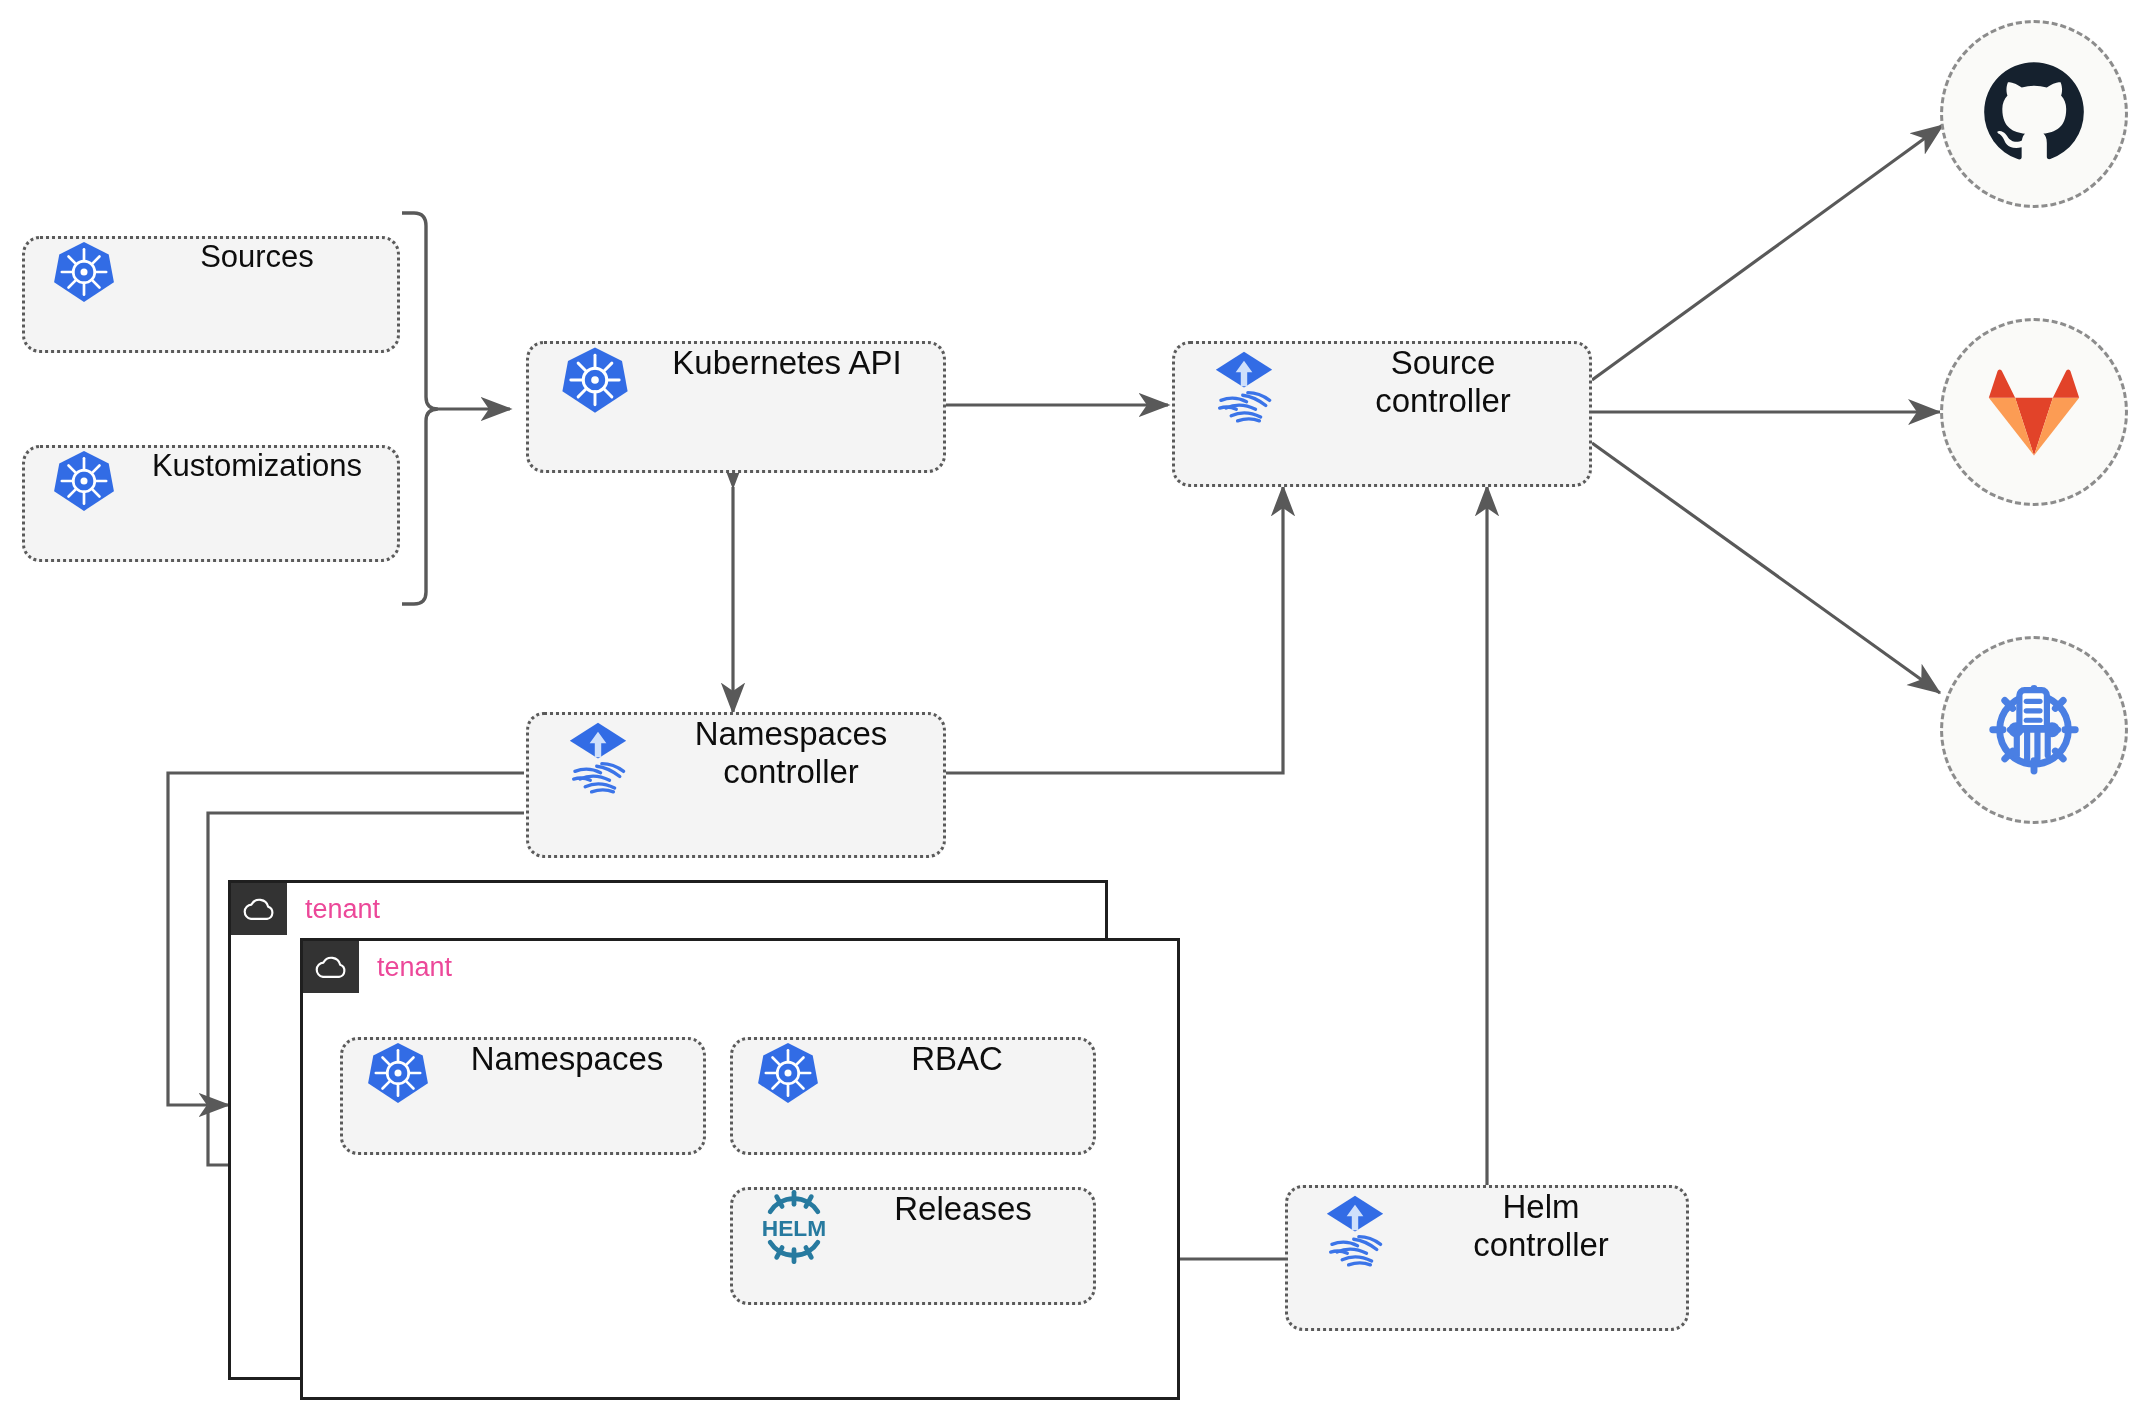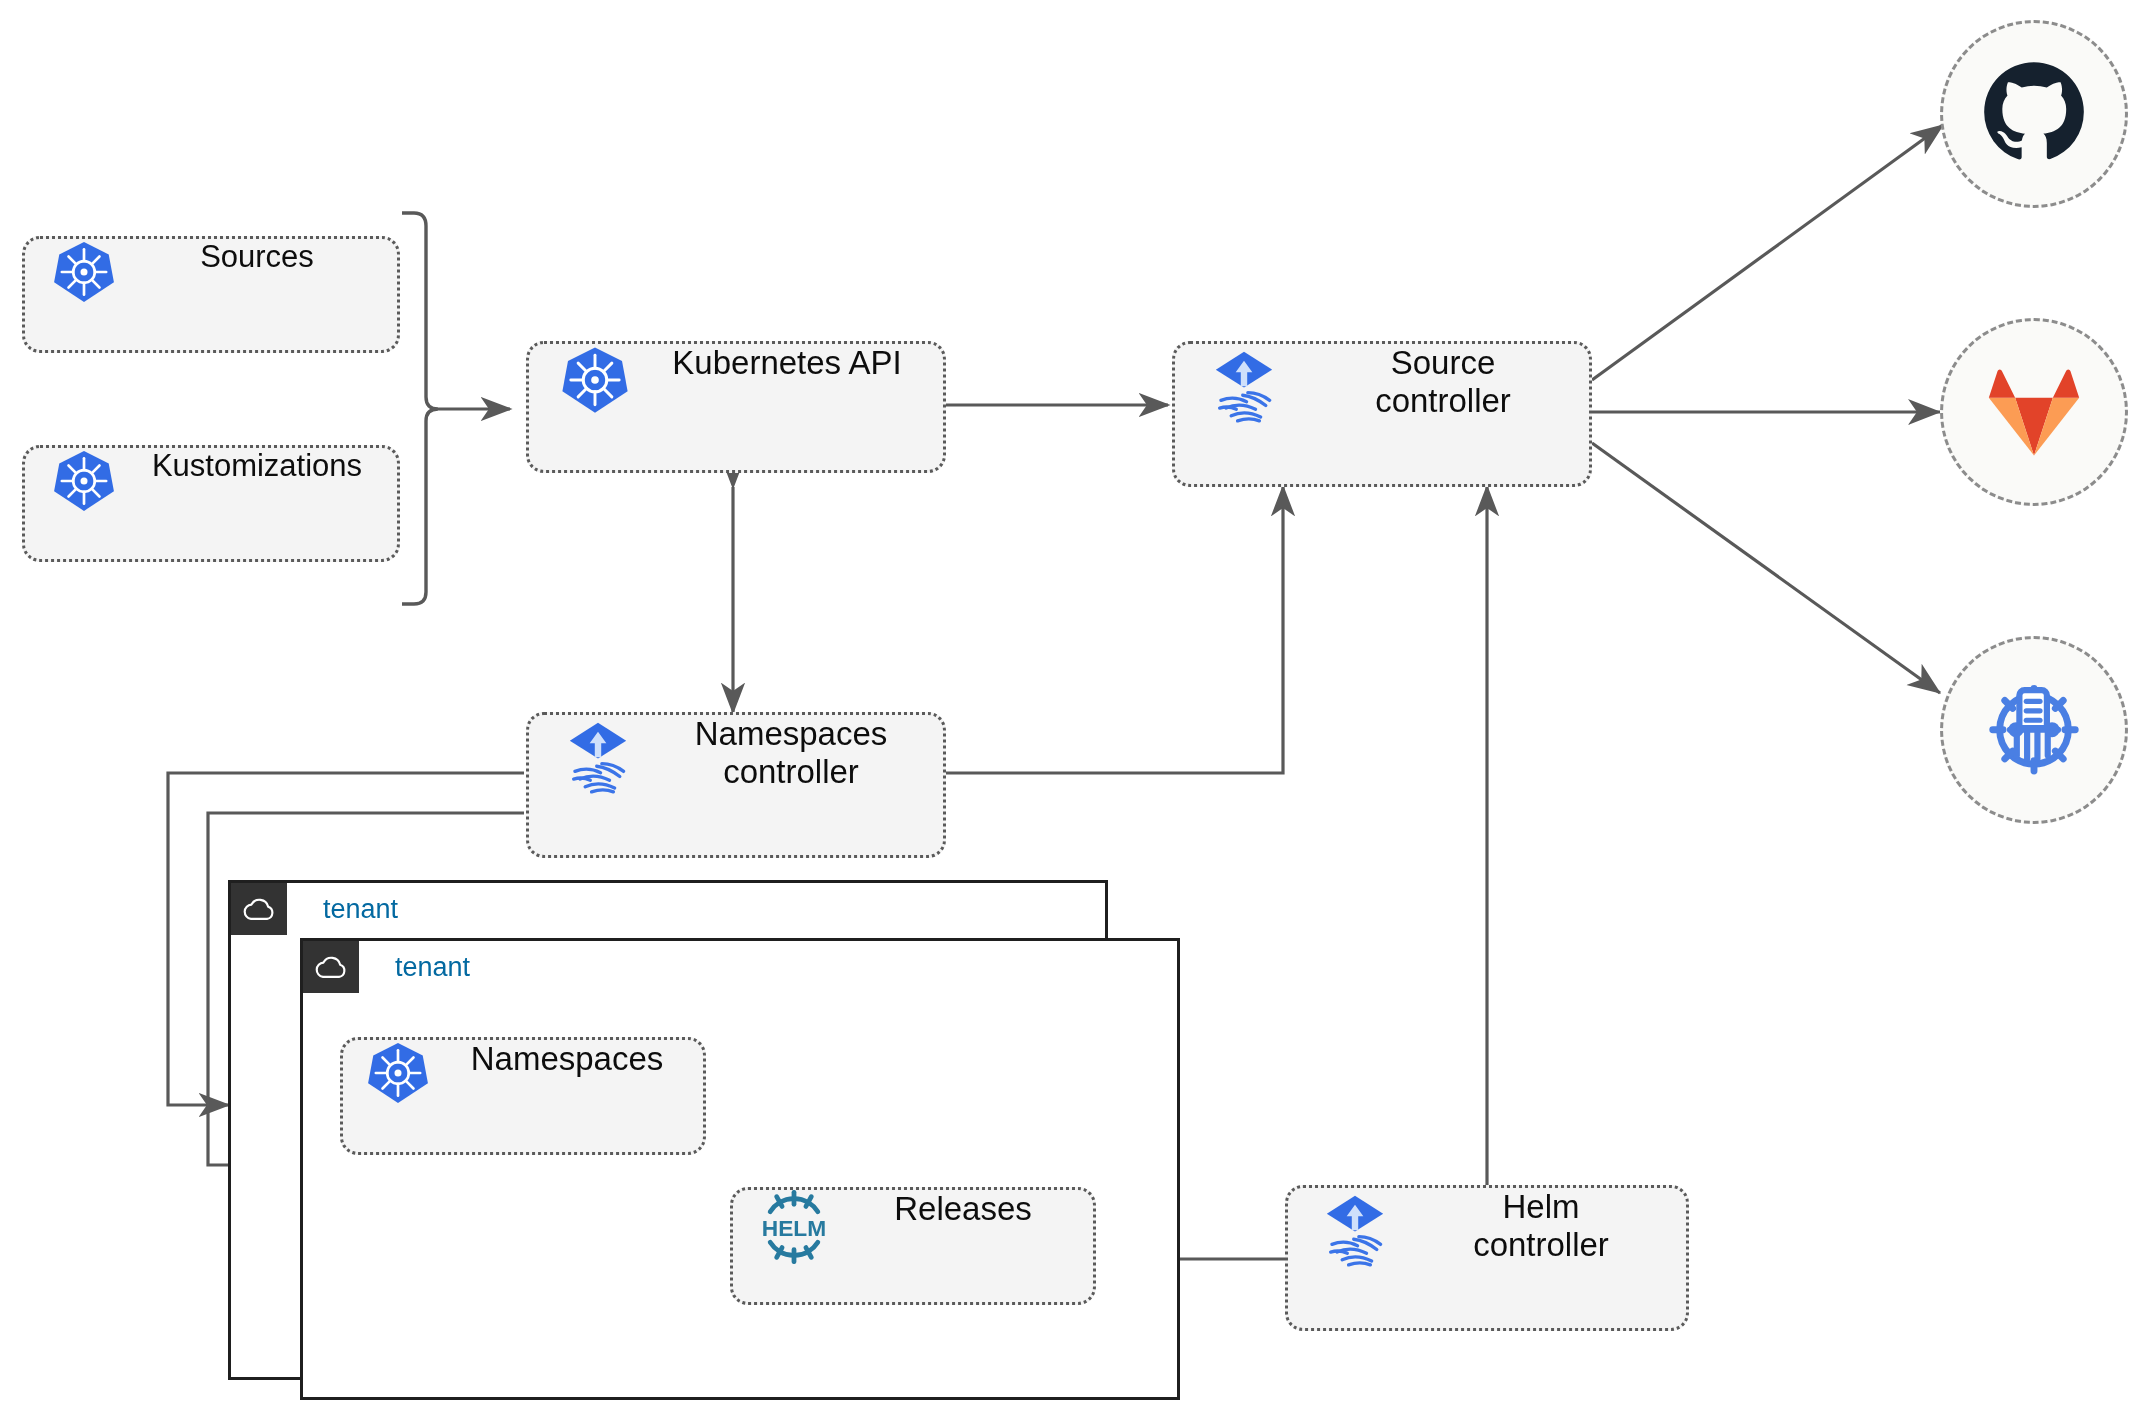--- a/index.html
+++ b/index.html
@@ -29,21 +29,21 @@
 
   
   .tenant{position:absolute;background:#ffffff;border:3px solid #1f1f1f;box-sizing:border-box;}
   .tenant-head{
     position:absolute;top:0;left:0;height:52px;display:flex;align-items:stretch;
   }
   .tenant-badge{
     width:56px;height:52px;background:#333333;display:flex;align-items:center;justify-content:center;
   }
   .tenant-name{
-    display:flex;align-items:center;padding-left:36px;font-size:27px;color:#0369a1;
+    display:flex;align-items:center;padding-left:18px;font-size:27px;color:#ec4899;
   }
 
   
   .circ{
     position:absolute;border:3px dashed #8c8c8c;border-radius:50%;
     background:#fafaf8;display:flex;align-items:center;justify-content:center;
     box-sizing:border-box;
   }
 </style>
 </head>
@@ -304,20 +304,40 @@
             <path d="M39.4 39.4 L47 47"></path>
           <path d="M47 17 L39.4 24.6"></path>
             <path d="M24.6 39.4 L17 47"></path>
         </g>
         <circle cx="32" cy="32" r="3.4" fill="#ffffff"></circle>
       </svg>
     </span>
     <span class="lbl">Namespaces</span>
   </div>
 
+  <div class="node n-mid" style="left:730px;top:1037px;width:366px;height:118px;">
+    <span class="ico" style="margin-left:22px;">
+      <svg width="66" height="66" viewBox="0 0 64 64" aria-hidden="true">
+        <polygon points="32,3 56,15 61,42 32,61 3,42 8,15" fill="#326ce5"></polygon>
+        <g fill="none" stroke="#ffffff" stroke-width="2.6" stroke-linecap="round">
+          <circle cx="32" cy="32" r="10.5"></circle>
+          <path d="M32 10 L32 21.5"></path>
+            <path d="M32 42.5 L32 54"></path>
+          <path d="M10.5 32 L21.5 32"></path>
+            <path d="M42.5 32 L53.5 32"></path>
+          <path d="M17 17 L24.6 24.6"></path>
+            <path d="M39.4 39.4 L47 47"></path>
+          <path d="M47 17 L39.4 24.6"></path>
+            <path d="M24.6 39.4 L17 47"></path>
+        </g>
+        <circle cx="32" cy="32" r="3.4" fill="#ffffff"></circle>
+      </svg>
+    </span>
+    <span class="lbl">RBAC</span>
+  </div>
 
 
   <div class="node n-mid" style="left:730px;top:1187px;width:366px;height:118px;">
     <span class="ico" style="margin-left:22px;">
       <svg width="78" height="74" viewBox="0 0 72 68" aria-hidden="true">
         <g stroke="#277a9f" stroke-width="4.4" fill="none" stroke-linecap="round">
           <path d="M14 20 A26 26 0 0 1 58 20"></path>
           <path d="M14 48 A26 26 0 0 0 58 48"></path>
           <path d="M36 2 L36 13"></path>
           <path d="M36 55 L36 66"></path>

